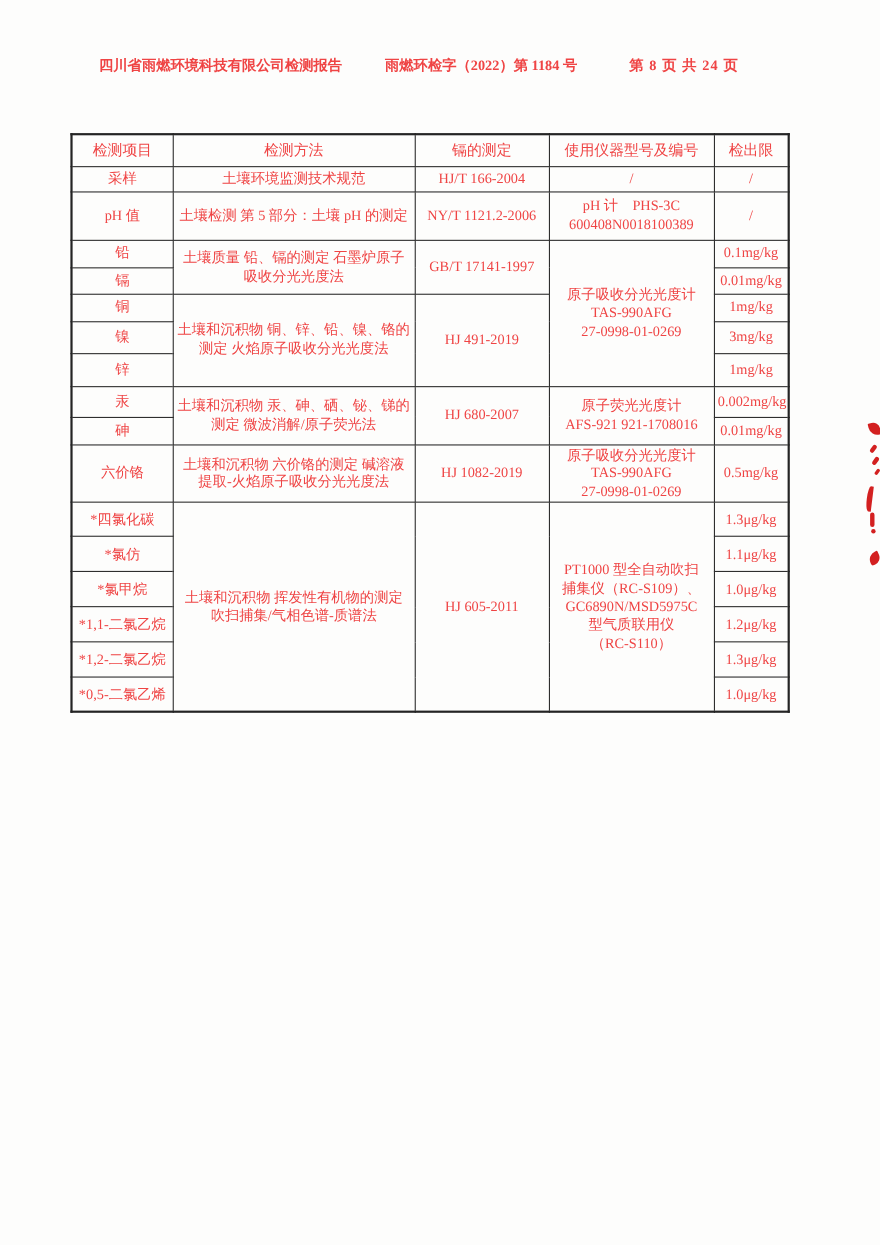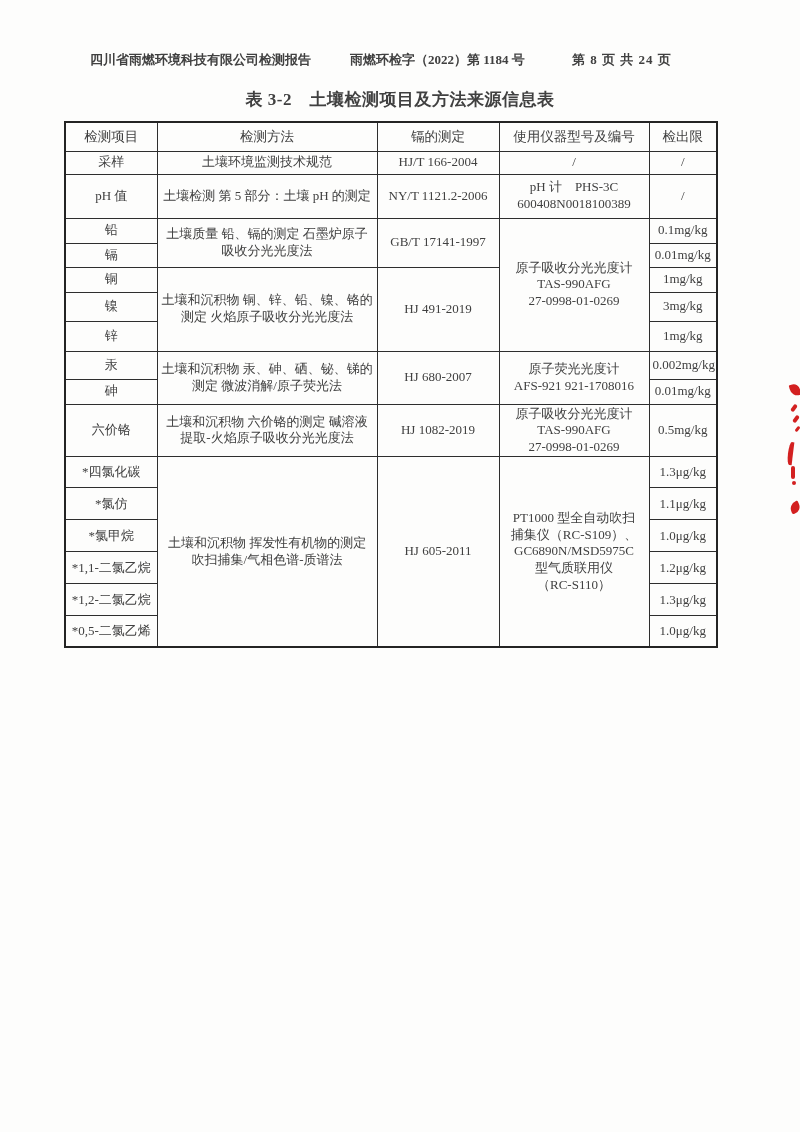--- a/index.html
+++ b/index.html
@@ -1,17 +1,17 @@
 <!DOCTYPE html>
 <html><head>
 <meta charset="utf-8">
 <style>
   html,body{margin:0;padding:0;background:#e8e8e8;}
   .page{position:relative;width:800px;height:1132px;background:#fdfdfc;overflow:hidden;
-        font-family:"Liberation Serif","DejaVu Serif",serif;color:#404040;}
+        font-family:"Liberation Serif","DejaVu Serif",serif;color:#ef4444;}
   .doc-hdr span{position:absolute;top:51px;font-size:13px;white-space:nowrap;font-weight:600;}
   .hdr-company{left:90px;}
   .hdr-report{left:350px;text-align:center;}
   .hdr-page{left:572px;letter-spacing:1px;}
   .tbl-title{position:absolute;top:88px;left:0;width:800px;text-align:center;
              font-size:17px;font-weight:bold;letter-spacing:.5px;}
   table.soil{position:absolute;left:64px;top:121px;width:652px;border-collapse:collapse;
              table-layout:fixed;border:2px solid #242424;}
   table.soil td,table.soil th{border:1px solid #2e2e2e;text-align:center;vertical-align:middle;
              font-size:13px;font-weight:normal;padding:1px 3px;line-height:1.28;
@@ -35,21 +35,20 @@
 <body>
 
 <div class="page">
 
   <div class="doc-hdr">
     <span class="hdr-company">四川省雨燃环境科技有限公司检测报告</span>
     <span class="hdr-report">雨燃环检字（2022）第 1184 号</span>
     <span class="hdr-page">第 8 页 共 24 页</span>
   </div>
 
-  <div class="tbl-title">表 3-2　土壤检测项目及方法来源信息表</div>
 
   <table class="soil">
     <colgroup>
       <col style="width:92px">
         <col style="width:220px">
         <col style="width:122px">
         <col style="width:150px">
         <col style="width:68px">
     </colgroup>
     <tbody>

